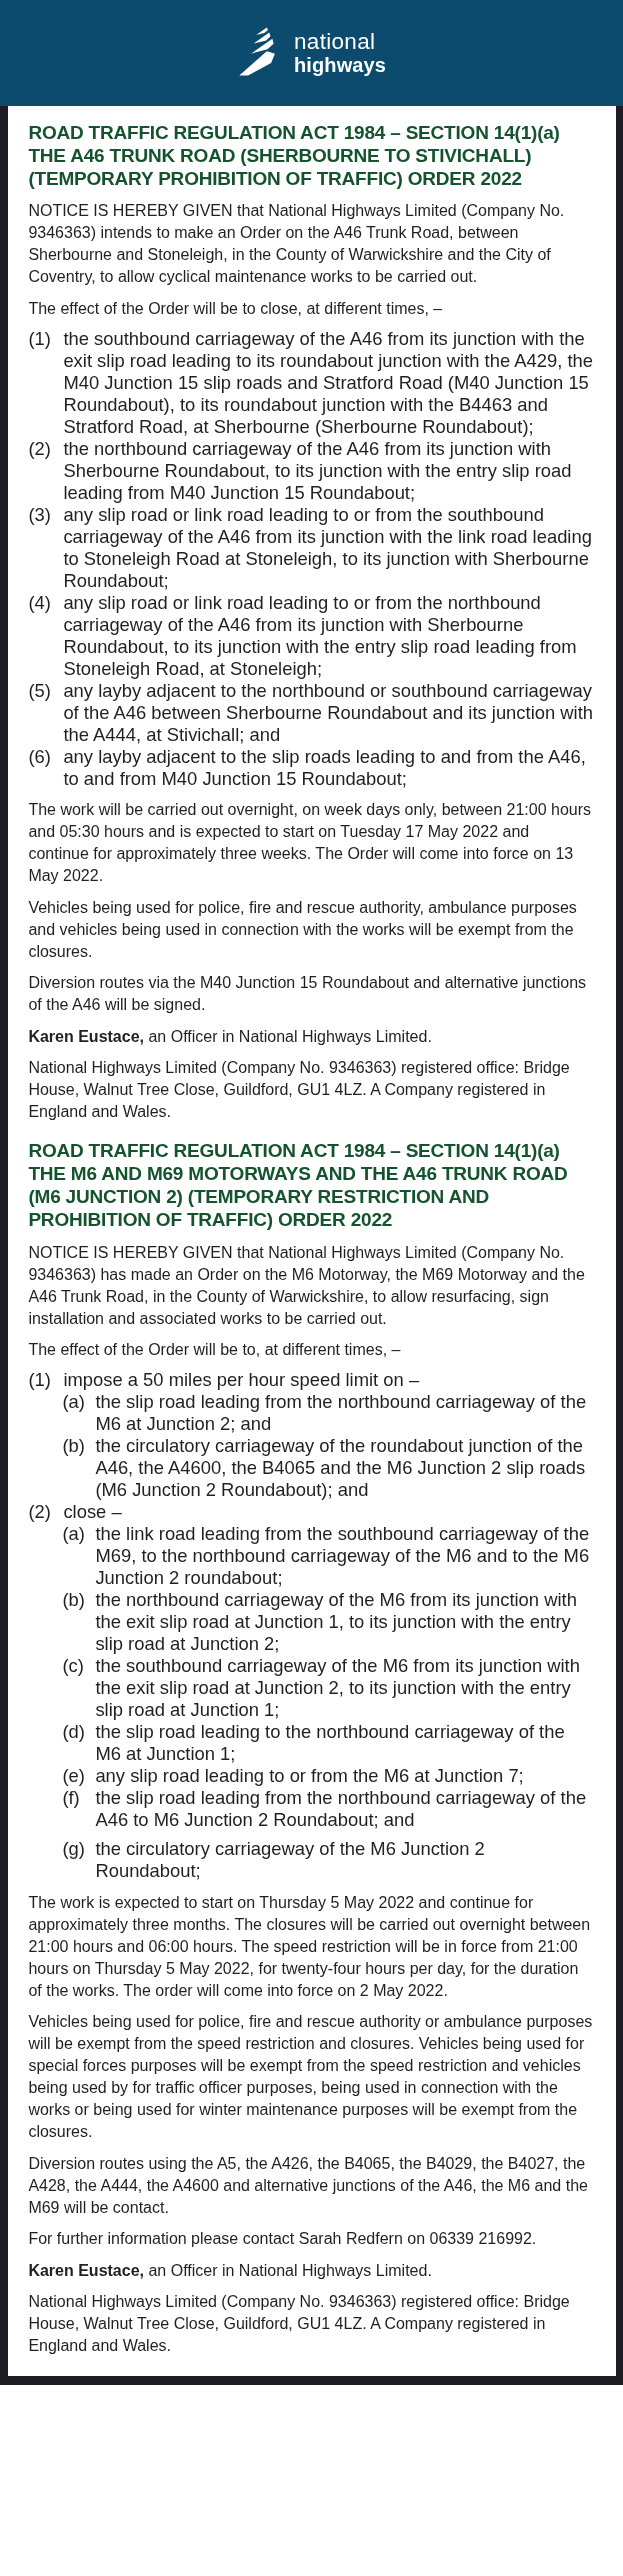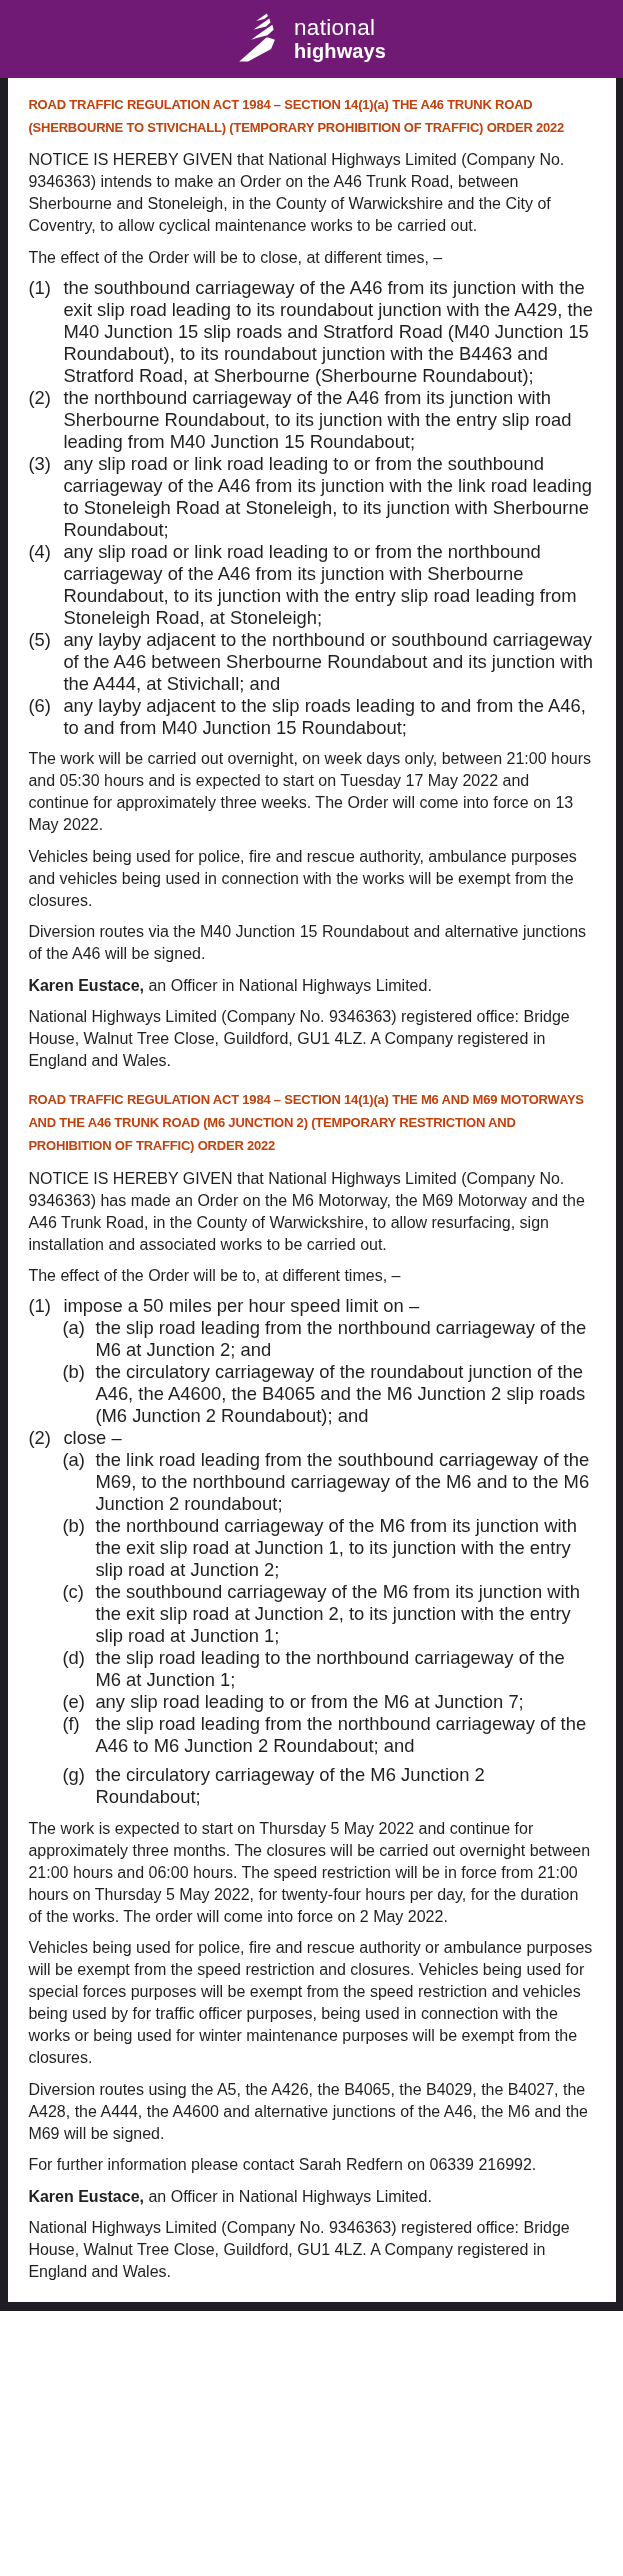--- a/index.html
+++ b/index.html
@@ -6,22 +6,22 @@
   body {
     width: 624px;
     font-family: "Liberation Sans", "DejaVu Sans", sans-serif;
     color: #221f21;
     -webkit-font-smoothing: antialiased;
   }
   .page { width: 624px; }
 
   
   .masthead {
-    height: 78px;
-    background: #701a75;
+    height: 106px;
+    background: #0c4a6e;
     display: flex;
     align-items: center;
     justify-content: center;
   }
   .logo { display: flex; align-items: center; gap: 11px; }
   .logo svg { display: block; }
   .logo-text { color: #ffffff; line-height: 1; }
   .logo-text .l1 {
     display: block;
     font-size: 22.5px;
@@ -44,24 +44,24 @@
     background: #ffffff;
     padding: 15px 23px 19px 20.4px;
     box-sizing: border-box;
   }
 
   .notice { }
   .notice + .notice { margin-top: 16px; }
 
   h2.notice-title {
     margin: 0 0 10.2px 0;
-    font-size: 13px;
+    font-size: 19px;
     line-height: 23px;
     font-weight: 700;
-    color: #c2410c;
+    color: #14532d;
     letter-spacing: -0.2px;
   }
   p {
     margin: 0 0 9.5px 0;
     font-size: 16px;
     line-height: 22px;
   }
   p.effect { margin-bottom: 8.2px; }
 
   .list { margin: 0 0 9.5px 0; }
@@ -199,21 +199,21 @@
           <span>the slip road leading from the northbound carriageway of the A46 to M6 Junction 2 Roundabout; and</span>
         </div>
         <div class="subitem gap-before">
           <span class="marker">(g)</span>
           <span>the circulatory carriageway of the M6 Junction 2 Roundabout;</span>
         </div>
       </div>
 
       <p>The work is expected to start on Thursday 5 May 2022 and continue for approximately three months. The closures will be carried out overnight between 21:00 hours and 06:00 hours. The speed restriction will be in force from 21:00 hours on Thursday 5 May 2022, for twenty-four hours per day, for the duration of the works. The order will come into force on 2 May 2022.</p>
       <p>Vehicles being used for police, fire and rescue authority or ambulance purposes will be exempt from the speed restriction and closures. Vehicles being used for special forces purposes will be exempt from the speed restriction and vehicles being used by for traffic officer purposes, being used in connection with the works or being used for winter maintenance purposes will be exempt from the closures.</p>
-      <p>Diversion routes using the A5, the A426, the B4065, the B4029, the B4027, the A428, the A444, the A4600 and alternative junctions of the A46, the M6 and the M69 will be signed.</p>
+      <p>Diversion routes using the A5, the A426, the B4065, the B4029, the B4027, the A428, the A444, the A4600 and alternative junctions of the A46, the M6 and the M69 will be contact.</p>
       <p>For further information please contact Sarah Redfern on 06339 216992.</p>
       <p class="officer"><strong>Karen Eustace,</strong><span> an Officer in National Highways Limited.</span></p>
       <p class="last">National Highways Limited (Company No. 9346363) registered office: Bridge House, Walnut Tree Close, Guildford, GU1 4LZ. A Company registered in England and Wales.</p>
     </section>
 
   </main>
 </div>
 
 
 </body></html>

